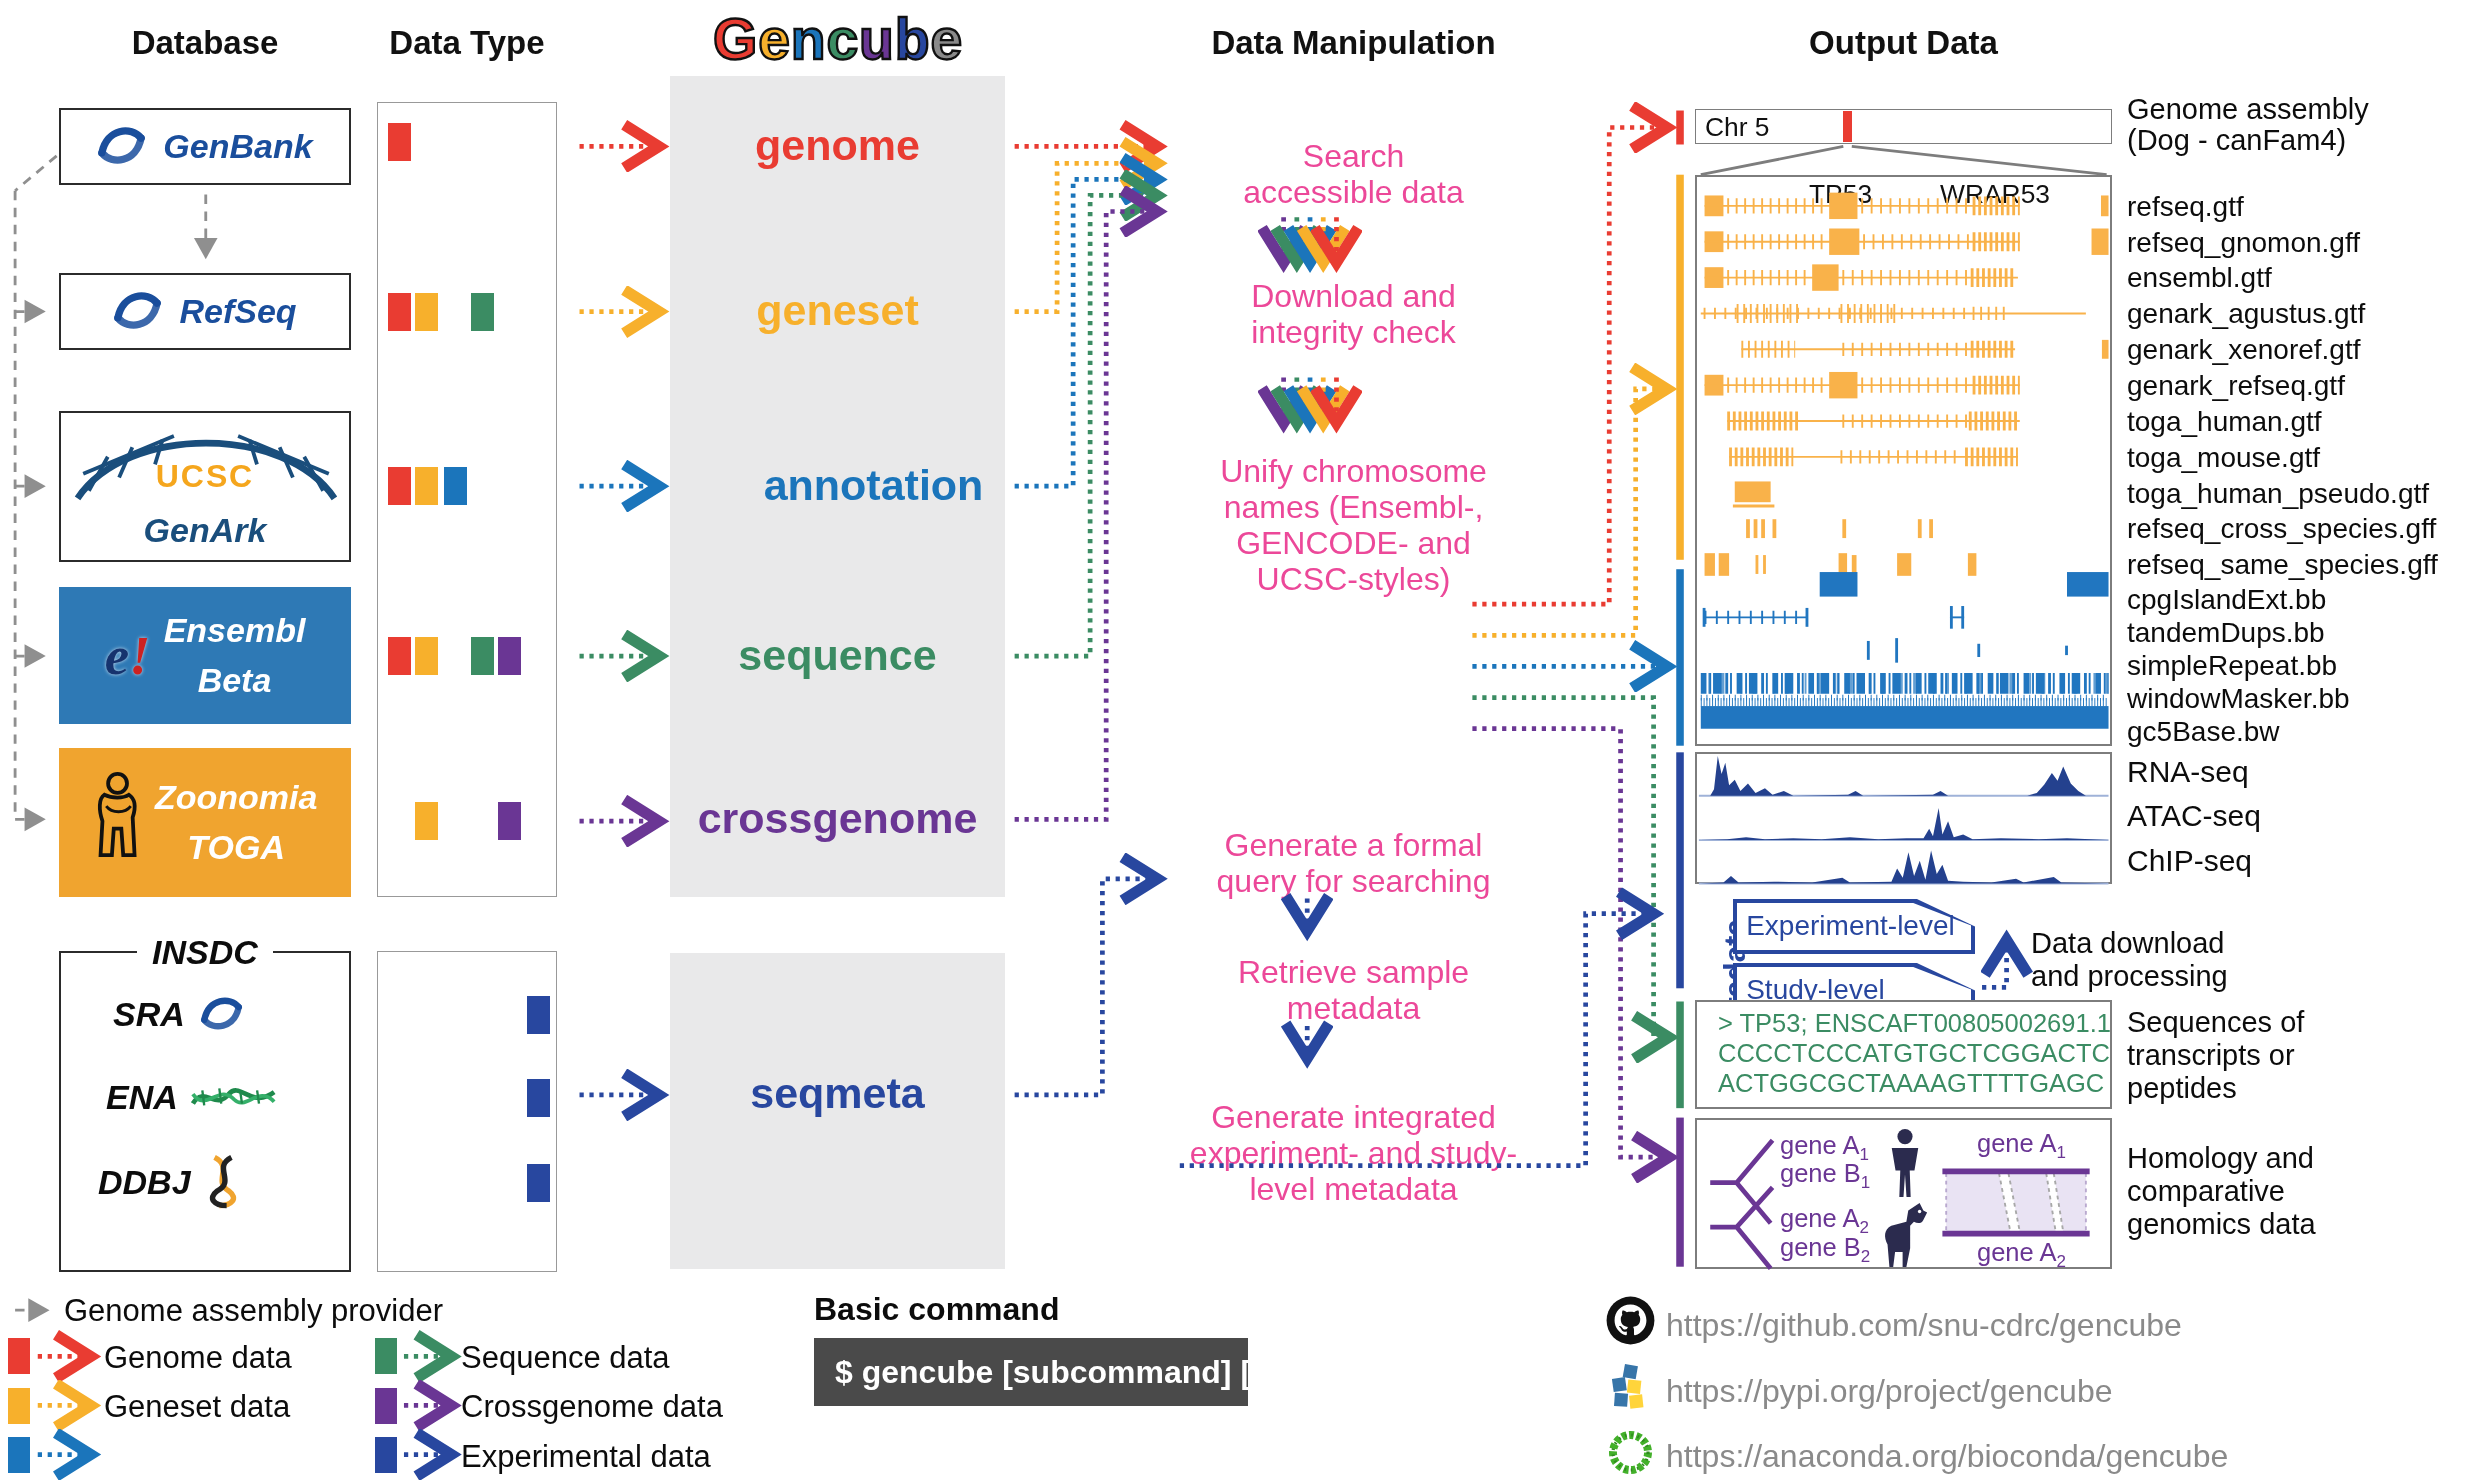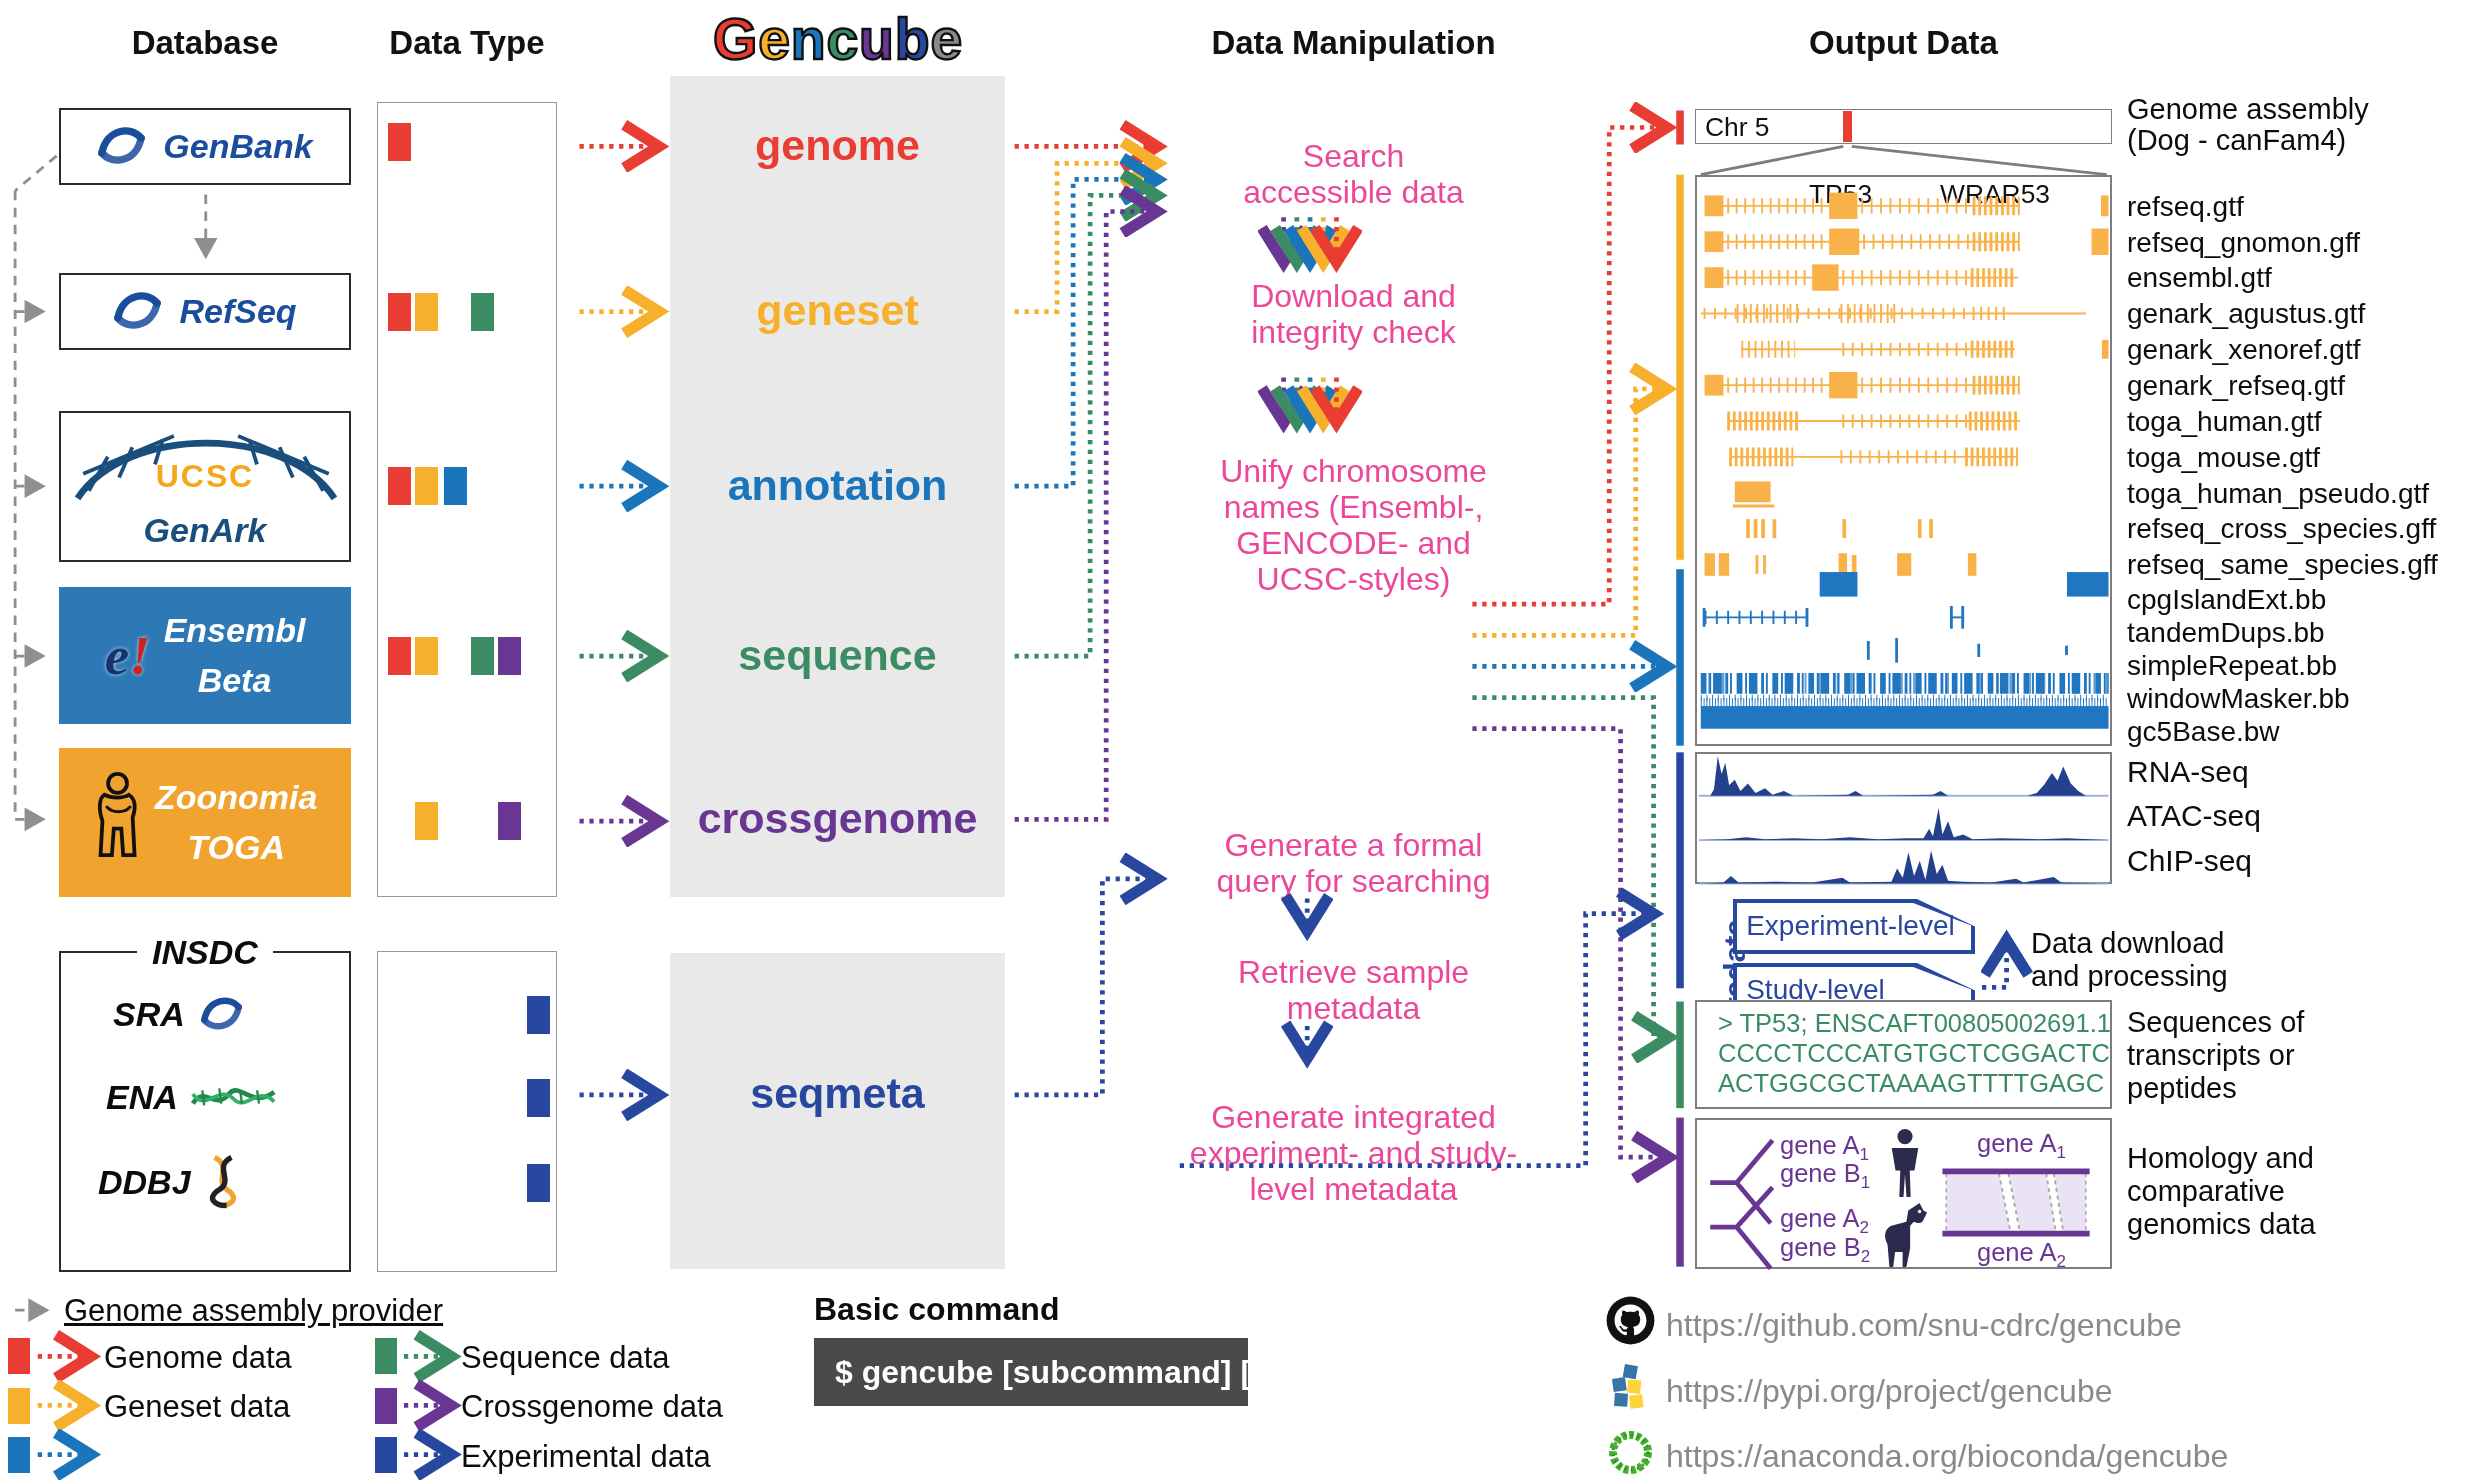--- a/index.html
+++ b/index.html
@@ -151,21 +151,21 @@
   <div class="sq" style="left:498px;top:802px;background:var(--c-purple);"></div>
 
   <div class="sq" style="left:527px;top:996px;background:var(--c-navy);"></div>
   <div class="sq" style="left:527px;top:1079px;background:var(--c-navy);"></div>
   <div class="sq" style="left:527px;top:1164px;background:var(--c-navy);"></div>
 
   <div class="graybox" style="top:76px;height:821px;"></div>
   <div class="graybox" style="top:953px;height:316px;"></div>
   <div class="subcmd" style="top:121px;color:var(--c-red);">genome</div>
   <div class="subcmd" style="top:286px;color:var(--c-yellow);">geneset</div>
-  <div class="subcmd" style="top:461px;color:var(--c-blue);">annotation</div>
+  <div class="subcmd" style="top:461px;color:var(--c-blue);margin-left:36px;">annotation</div>
   <div class="subcmd" style="top:631px;color:var(--c-green);">sequence</div>
   <div class="subcmd" style="top:794px;color:var(--c-purple);">crossgenome</div>
   <div class="subcmd" style="top:1069px;color:var(--c-navy);">seqmeta</div>
 
   <div class="man" style="top:138px;">
     <div>Search</div>
       <div>accessible data</div>
   </div>
   <div class="man" style="top:278px;">
     <div>Download and</div>
@@ -272,21 +272,21 @@
         <path d="M3,10 H17 L15,22 H12.5 L13,36 H10.8 L10,24 L9.2,36 H7 L7.5,22 H5 Z" fill="#2b2b4e"></path>
       </svg>
   </div>
   <div class="abs" style="left:1880px;top:1203px;">
     <svg width="49" height="66" viewBox="0 0 26 35">
         <path d="M18,2 L21,0 L23,4 L25,5 L23,9 C22,11 20,11 18,10 L16,12 L16,24 L14,34 L12,34 L12,26 L8,26 L7,34 L5,34 L4,22 C2,18 2,14 6,12 L14,10 L15,4 Z" fill="#2b2b4e"></path>
         <circle cx="21" cy="4.5" r="0.9" fill="#fff"></circle>
       </svg>
   </div>
 
-  <div class="abs legend-txt" style="left:64px;top:1293px;text-decoration:underline;">Genome assembly provider</div>
+  <div class="abs legend-txt" style="left:64px;top:1293px;">Genome assembly provider</div>
   <div class="abs legend-txt" style="left:104px;top:1340px;">Genome data</div>
   <div class="abs legend-txt" style="left:104px;top:1389px;">Geneset data</div>
   <div class="abs legend-txt" style="left:104px;top:1500px;">Annotation data</div>
   <div class="abs legend-txt" style="left:461px;top:1340px;">Sequence data</div>
   <div class="abs legend-txt" style="left:461px;top:1389px;text-align:center;">Crossgenome data</div>
   <div class="abs legend-txt" style="left:461px;top:1439px;">Experimental data</div>
   <div class="sq" style="left:7.6px;top:1338px;background:var(--c-red);height:36px;width:22px;"></div>
   <div class="sq" style="left:7.6px;top:1388px;background:var(--c-yellow);height:36px;width:22px;"></div>
   <div class="sq" style="left:7.6px;top:1437px;background:var(--c-blue);height:36px;width:22px;"></div>
   <div class="sq" style="left:375px;top:1338px;background:var(--c-green);height:36px;width:22px;"></div>

